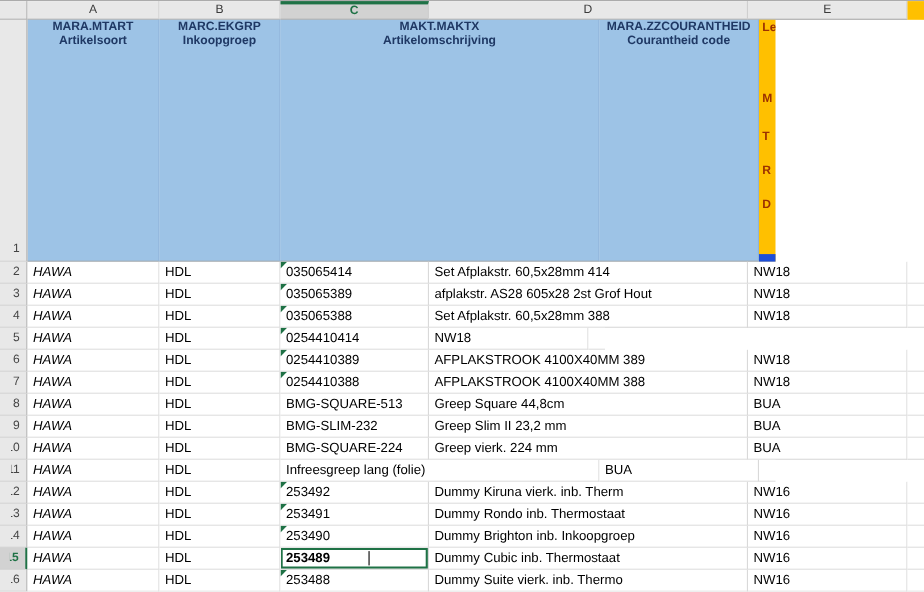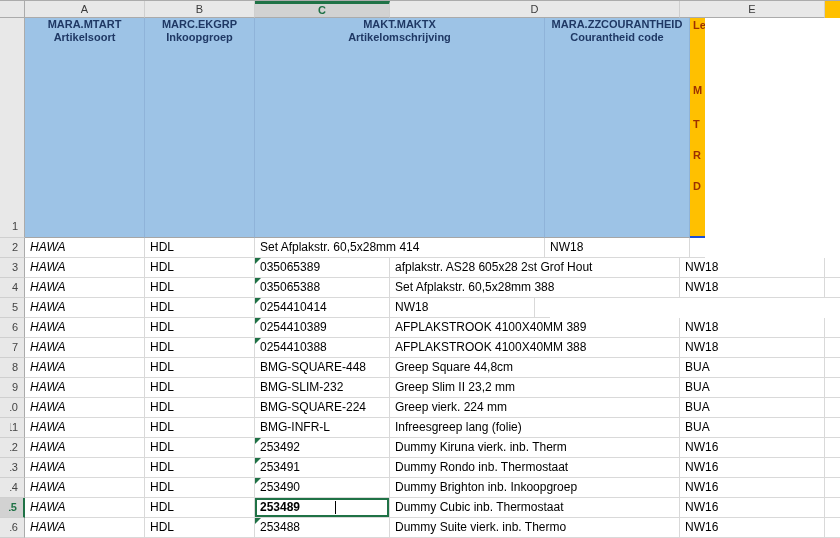--- a/index.html
+++ b/index.html
@@ -20,21 +20,21 @@
   .header-row{display:flex;height:220px;}
   .gutter{width:25px;background:#e8e8e8;border-right:1px solid #ababab;border-bottom:1px solid #cfcfcf;position:relative;overflow:hidden;}
   .gutter.sel{background:#d2d2d2;border-right:2px solid #1f7246;}
   .gutter.sel .rnclip span{color:#1e7145;font-weight:bold;}
   .rnclip{position:absolute;right:6px;top:3px;width:8px;height:14px;overflow:hidden;}
   .rnclip span{position:absolute;right:0;top:0;font-size:11px;color:#444;white-space:nowrap;}
   .header-row .rnclip{top:auto;bottom:3px;}
   .hcell{background:#9dc3e6;border-right:1px solid #8fb3d9;border-bottom:1px solid #a6a6a6;
          display:flex;flex-direction:column;align-items:center;padding-top:0;overflow:hidden;}
   .hcode,.hlabel{font-size:11px;font-weight:bold;color:#1f3864;line-height:13px;white-space:nowrap;}
-  .fside{background:#ffc000;border-bottom:2px solid #1d4ed8;position:relative;overflow:hidden;}
+  .fside{background:#ffc000;border-bottom:7px solid #1d4ed8;position:relative;overflow:hidden;}
   .frag{position:absolute;left:3px;font-size:11px;font-weight:bold;color:#9c3000;white-space:nowrap;line-height:12px;}
 
   
   .row{display:flex;height:20px;}
   .cell{background:#fff;border-right:1px solid #d9d9d9;border-bottom:1px solid #d9d9d9;
         font-size:12px;color:#000;white-space:nowrap;overflow:hidden;position:relative;padding:0 0 0 5px;line-height:19px;}
   .colA{width:120px;font-style:italic;}.colB{width:110px;}.colC{width:135px;}.colD{width:290px;}.colE{width:145px;}
   .colF{width:15px;border-right:none;}
   .tri{position:absolute;top:0;left:0;width:0;height:0;border-top:6px solid #1e7145;border-right:6px solid transparent;}
   .active{box-shadow:inset 0 0 0 2px #1f7246;z-index:2;font-weight:bold;}
@@ -89,20 +89,21 @@
 
   <div id="rows">
       <div class="row">
         <div class="gutter">
           <div class="rnclip">
             <span>2</span>
           </div>
         </div>
         <div class="cell colA">HAWA</div>
         <div class="cell colB">HDL</div>
+        <div class="cell colC">035065414<i class="tri"></i></div>
         <div class="cell colD">Set Afplakstr. 60,5x28mm 414</div>
         <div class="cell colE">NW18</div>
         <div class="cell colF"></div>
       </div>
       <div class="row">
         <div class="gutter">
           <div class="rnclip">
             <span>3</span>
           </div>
         </div>
@@ -165,21 +166,21 @@
         <div class="cell colF"></div>
       </div>
       <div class="row">
         <div class="gutter">
           <div class="rnclip">
             <span>8</span>
           </div>
         </div>
         <div class="cell colA">HAWA</div>
         <div class="cell colB">HDL</div>
-        <div class="cell colC">BMG-SQUARE-448</div>
+        <div class="cell colC">BMG-SQUARE-513</div>
         <div class="cell colD">Greep Square 44,8cm</div>
         <div class="cell colE">BUA</div>
         <div class="cell colF"></div>
       </div>
       <div class="row">
         <div class="gutter">
           <div class="rnclip">
             <span>9</span>
           </div>
         </div>
@@ -204,21 +205,20 @@
         <div class="cell colF"></div>
       </div>
       <div class="row">
         <div class="gutter">
           <div class="rnclip">
             <span>11</span>
           </div>
         </div>
         <div class="cell colA">HAWA</div>
         <div class="cell colB">HDL</div>
-        <div class="cell colC">BMG-INFR-L</div>
         <div class="cell colD">Infreesgreep lang (folie)</div>
         <div class="cell colE">BUA</div>
         <div class="cell colF"></div>
       </div>
       <div class="row">
         <div class="gutter">
           <div class="rnclip">
             <span>12</span>
           </div>
         </div>

